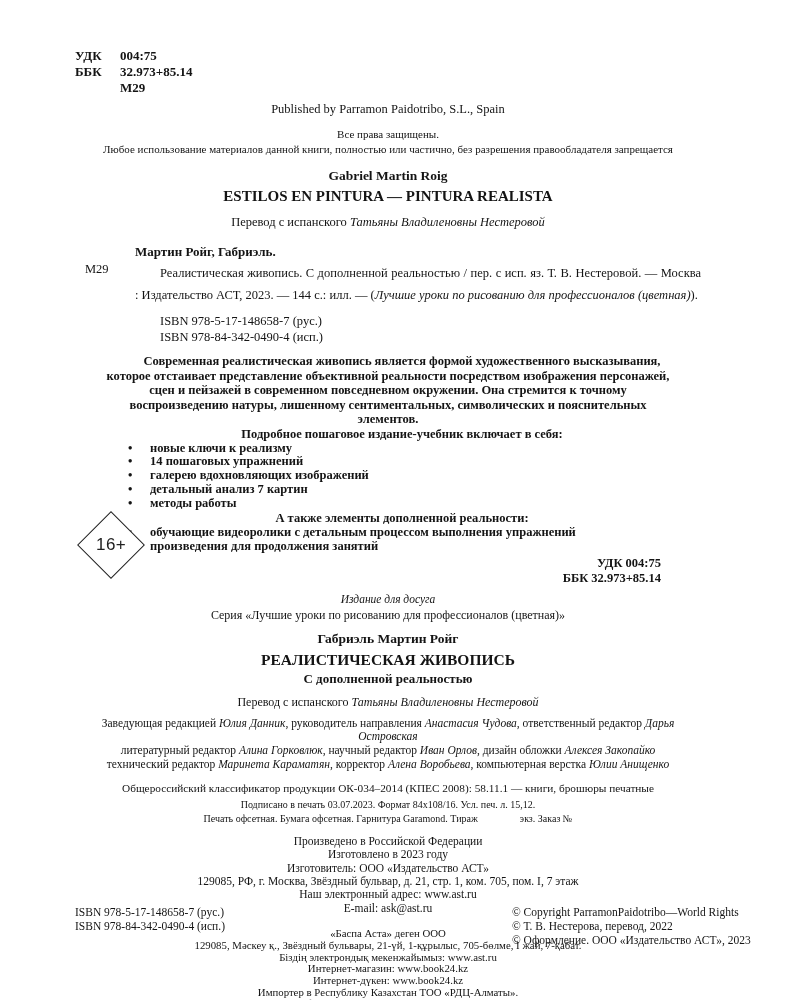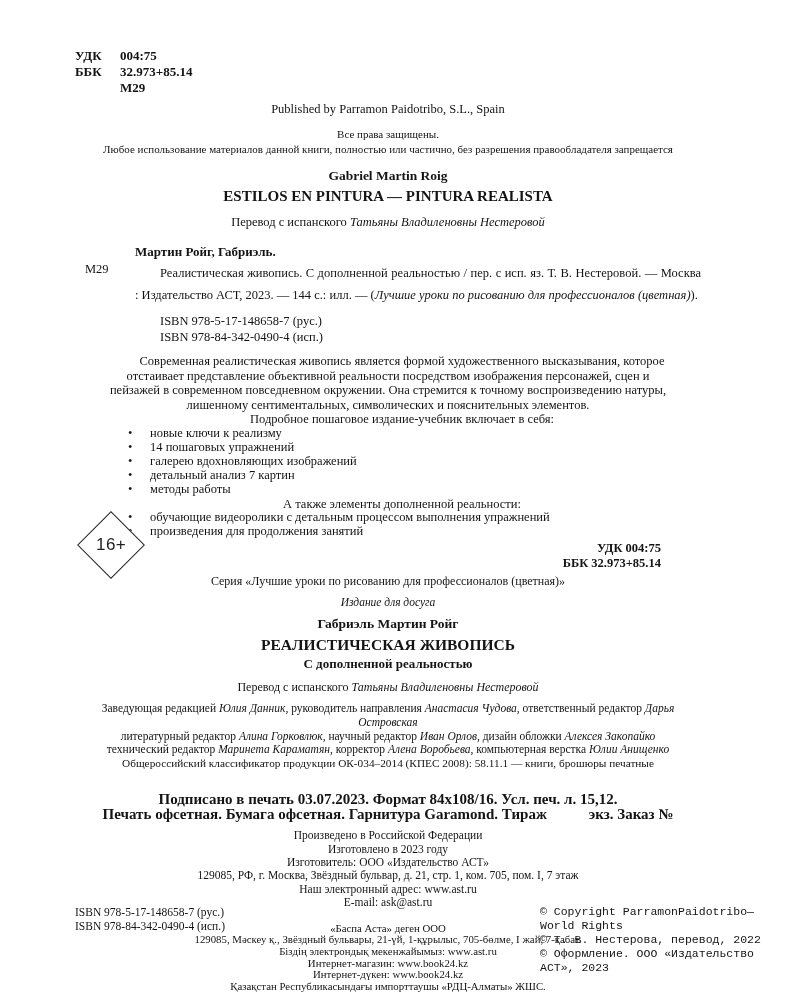--- a/index.html
+++ b/index.html
@@ -19,50 +19,50 @@
   .orig-author{font-weight:bold;font-size:13.5px;margin-bottom:4px;}
   .orig-title{font-weight:bold;font-size:15px;margin-bottom:10px;}
   .trans-line{font-size:12.5px;margin-bottom:14px;}
 
   .bib{position:relative;margin-left:60px;margin-top:0;}
   .bib-heading{font-weight:bold;font-size:13px;margin-bottom:2px;}
   .bib-code{position:absolute;left:-50px;top:18px;font-size:12.5px;}
   .bib-desc{font-size:12.5px;line-height:22px;text-indent:25px;text-align:justify;margin:0;}
   .isbn-block{margin:7px 0 0 25px;font-size:12.5px;line-height:16px;}
 
-  .annot{margin:9px 25px 0 25px;font-size:12.5px;line-height:14.6px;text-align:justify;}
+  .annot{margin:9px 25px 0 25px;font-size:12.5px;line-height:14.6px;text-align:justify;font-weight:bold;}
   .annot p{margin:0;text-indent:28px;text-align:center;}
   .bullet-row{position:relative;padding-left:50px;line-height:13.9px;text-align:left;}
   .bullet-row .b{position:absolute;left:28px;}
   .ar-intro{text-indent:0;text-align:left;}
 
   .codes-right{text-align:right;font-weight:bold;font-size:12.5px;line-height:15px;margin:2px 40px 0 0;}
 
   .ed-kind{font-style:italic;font-size:11.5px;margin-top:7px;}
   .ed-series{font-size:12px;margin-top:3px;}
   .ed-author{font-weight:bold;font-size:13.5px;margin-top:8px;font-family:Liberation Serif, serif;}
   .ed-title{font-weight:bold;font-size:15.5px;margin-top:4px;}
   .ed-subtitle{font-weight:bold;font-size:13px;margin-top:2px;}
   .ed-trans{font-size:12px;margin-top:8px;}
 
   .credits{font-size:11.5px;line-height:13.8px;margin-top:7px;}
-  .classifier{font-size:11.3px;}
-  .print-block{font-size:15px;line-height:14.5px;margin-top:23px;font-weight:bold;}
+  .classifier{font-size:11.3px;margin-top:10px;}
+  .print-block{font-size:10px;line-height:14.5px;margin-top:4px;}
   .offset-gap{display:inline-block;width:42px;}
   .made-block{font-size:11.5px;line-height:13.4px;margin-top:8px;}
   .kz-block{font-size:10.8px;line-height:11.7px;margin-top:13px;}
 
   .age-badge{position:absolute;left:87px;top:521px;width:46px;height:46px;
              border:1.6px solid #222;transform:rotate(45deg);
              display:flex;align-items:center;justify-content:center;background:#fff;}
   .age-badge span{transform:rotate(-45deg);font-family:"Liberation Sans","DejaVu Sans",sans-serif;
              font-size:17px;color:#222;letter-spacing:0.5px;}
 
   .footer-isbn{position:absolute;left:75px;top:905px;font-size:11.5px;line-height:14px;}
-  .footer-copy{position:absolute;left:540px;top:905px;font-size:11.5px;line-height:14px;font-family:Liberation Mono, monospace;}
+  .footer-copy{position:absolute;left:512px;top:905px;font-size:11.5px;line-height:14px;}
 </style>
 </head>
 <body>
 
 <div class="page">
 
   <div class="top-codes">
     <div><span class="lbl">УДК</span><span>004:75</span></div>
     <div><span class="lbl">ББК</span><span>32.973+85.14</span></div>
     <div class="m29">М29</div>
@@ -106,22 +106,22 @@
 
   <div class="codes-right">
     <div>УДК 004:75</div>
     <div>ББК 32.973+85.14</div>
   </div>
 
   <div class="age-badge">
     <span>16+</span>
   </div>
 
+  <div class="c ed-kind">Издание для досуга</div>
   <div class="c ed-series">Серия «Лучшие уроки по рисованию для профессионалов (цветная)»</div>
-  <div class="c ed-kind">Издание для досуга</div>
   <div class="c ed-author">Габриэль Мартин Ройг</div>
   <div class="c ed-title">РЕАЛИСТИЧЕСКАЯ ЖИВОПИСЬ</div>
   <div class="c ed-subtitle">С дополненной реальностью</div>
   <div class="c ed-trans">
     <span>Перевод с испанского</span>
     <span class="it">Татьяны Владиленовны Нестеровой</span>
   </div>
 
   <div class="c credits">
     <div><span>Заведующая редакцией </span><span class="it">Юлия Данник</span><span>, руководитель направления </span><span class="it">Анастасия Чудова</span><span>, ответственный редактор </span><span class="it">Дарья Островская</span></div>
@@ -142,20 +142,21 @@
     <div>Наш электронный адрес: www.ast.ru</div>
     <div>E-mail: ask@ast.ru</div>
   </div>
 
   <div class="c kz-block">
     <div>«Баспа Аста» деген ООО</div>
     <div>129085, Мәскеу қ., Звёздный бульвары, 21-үй, 1-құрылыс, 705-бөлме, I жай, 7-қабат.</div>
     <div>Біздің электрондық мекенжайымыз: www.ast.ru</div>
     <div>Интернет-магазин: www.book24.kz</div>
     <div>Интернет-дүкен: www.book24.kz</div>
+    <div>Импортер в Республику Казахстан ТОО «РДЦ-Алматы».</div>
     <div>Қазақстан Республикасындағы импорттаушы «РДЦ-Алматы» ЖШС.</div>
 
   </div>
 
   <div class="footer-isbn">
     <div>ISBN 978-5-17-148658-7 (рус.)</div>
     <div>ISBN 978-84-342-0490-4 (исп.)</div>
   </div>
   <div class="footer-copy">
     <div>© Copyright ParramonPaidotribo—World Rights</div>

